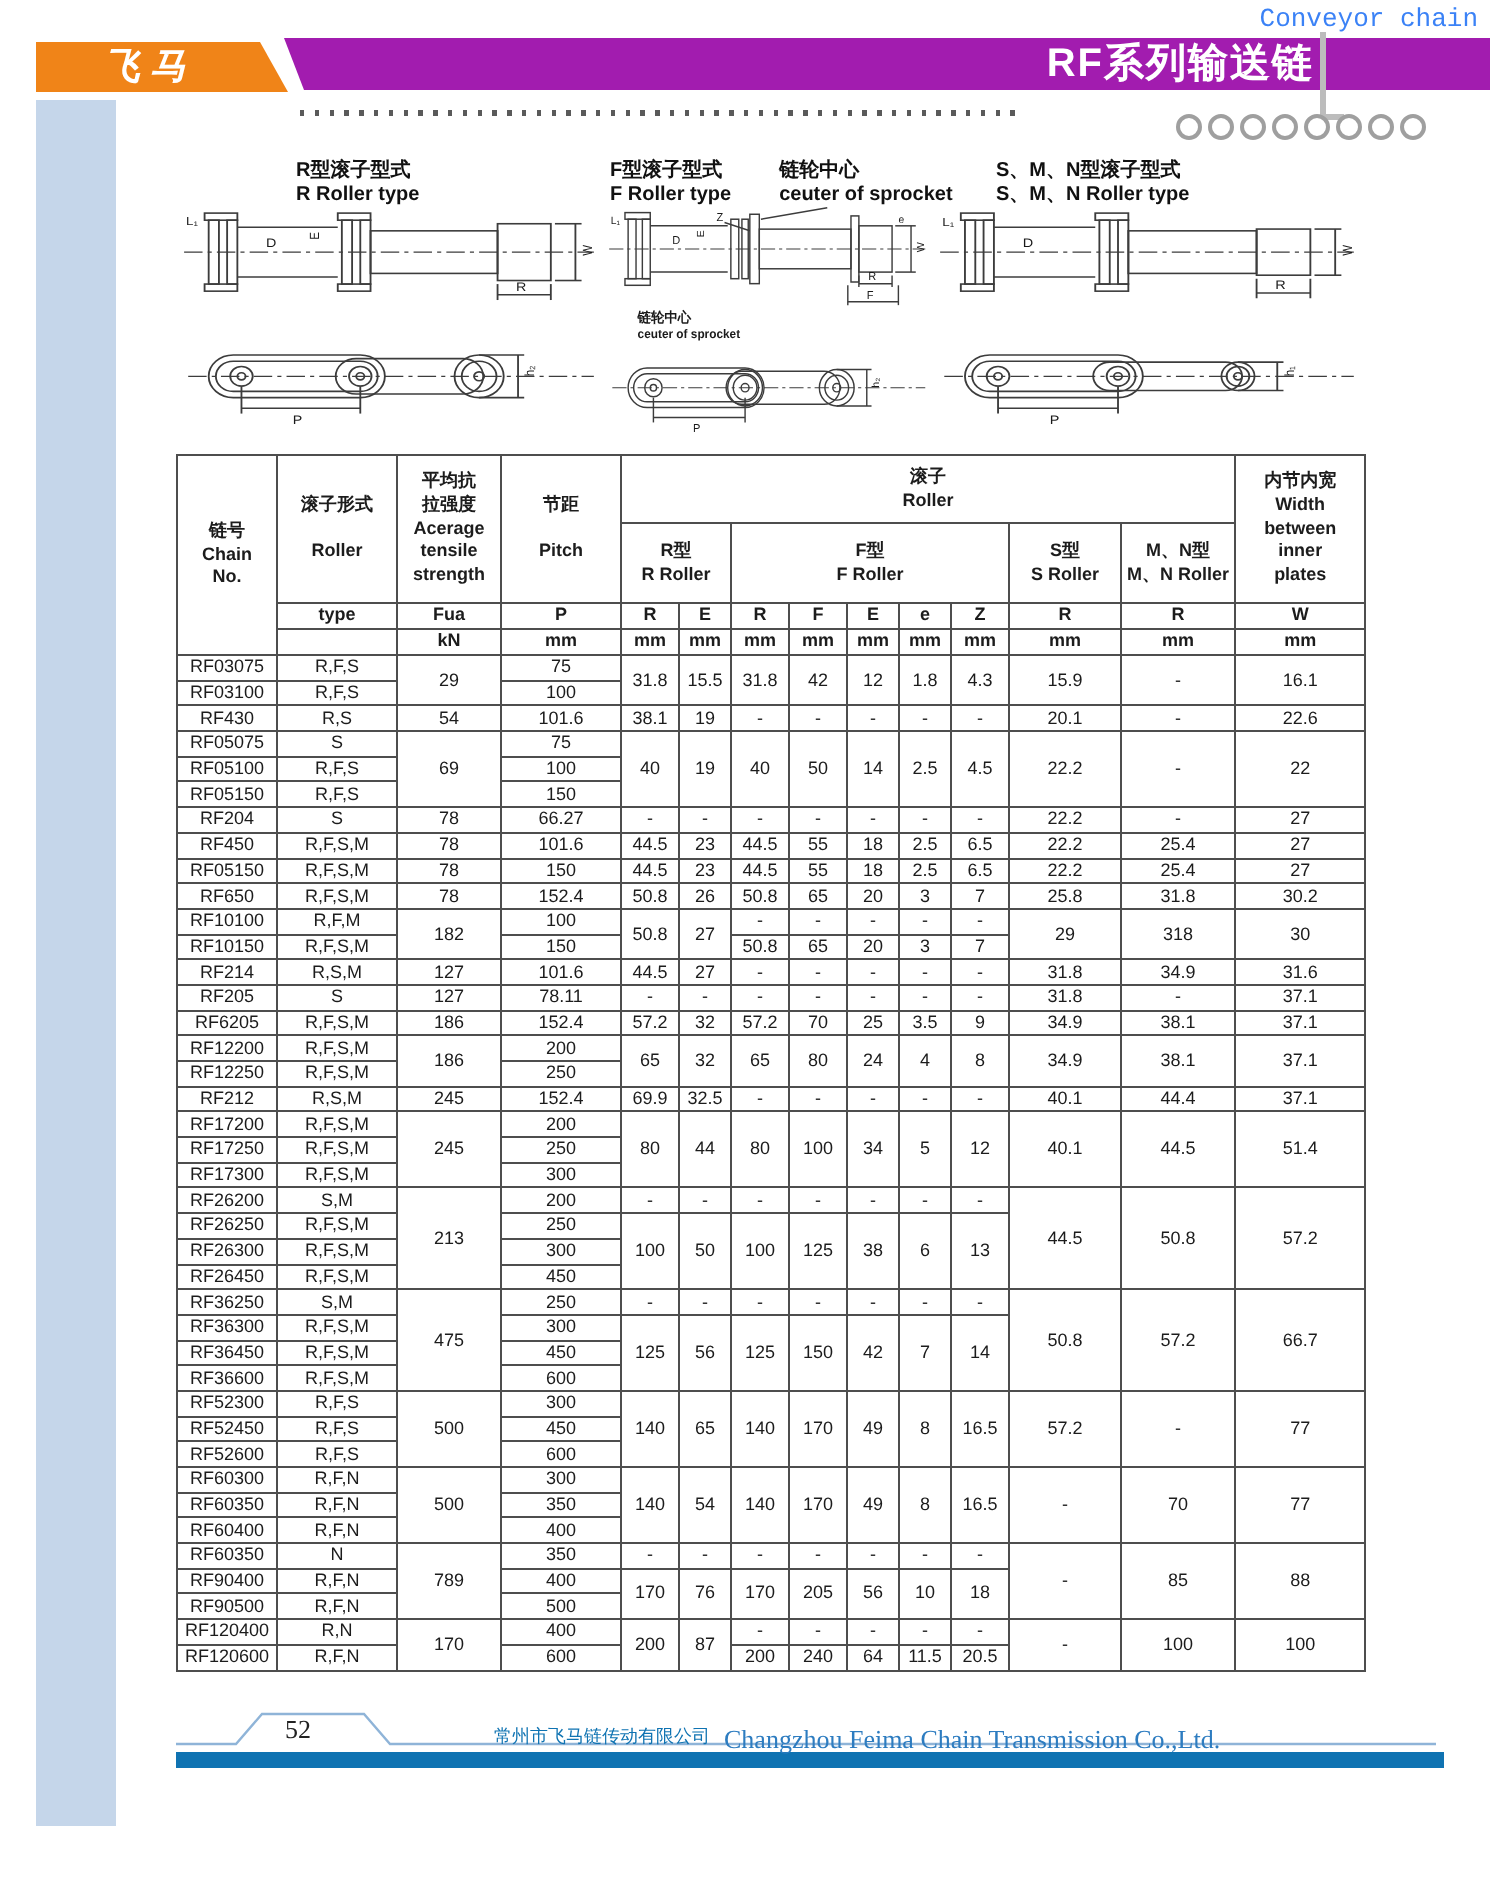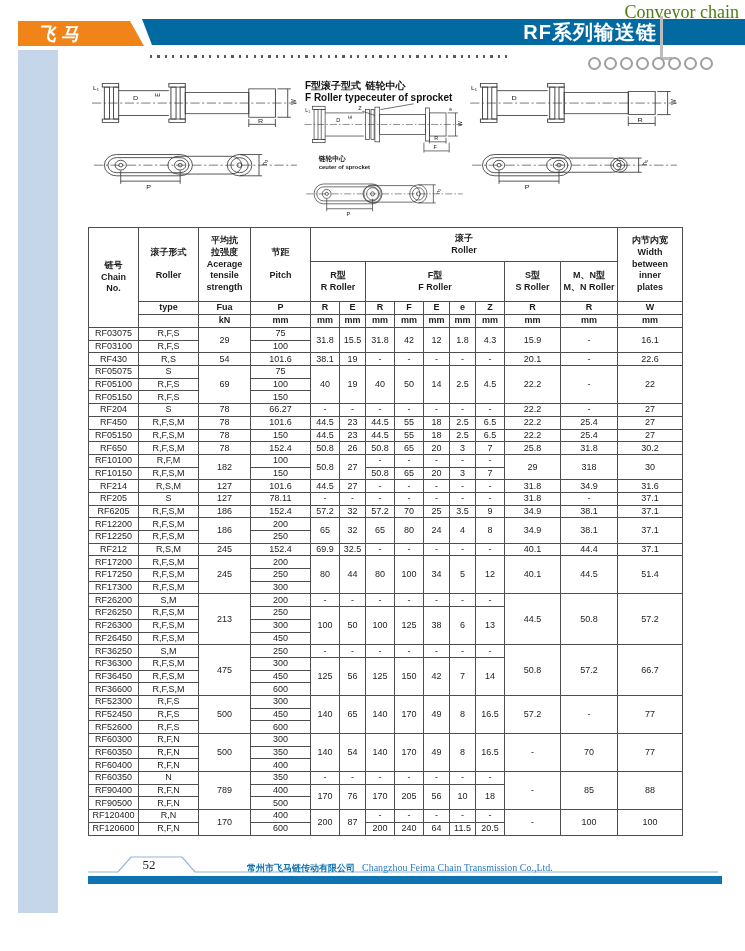--- a/index.html
+++ b/index.html
@@ -1,46 +1,46 @@
 <!DOCTYPE html>
 <html><head>
 <meta charset="utf-8">
 <style>
   html,body{margin:0;padding:0}
   body{width:745px;height:951px;position:relative;background:#fff;overflow:hidden;
        font-family:"Liberation Sans",sans-serif;color:#1c1c1c}
 
-  .corner{position:absolute;top:2px;right:6px;font-family:Liberation Serif, serif;
-          font-size:18px;color:#4d7c0f}
+  .corner{position:absolute;top:2px;right:6px;font-family:Liberation Mono, monospace;
+          font-size:13px;color:#3b82f6}
 
   .leftbar{position:absolute;left:18px;top:50px;width:40px;height:863px;background:#c5d6ea}
 
   .flag{position:absolute;left:18px;top:21px;width:126px;height:25px;background:#f08418;
         clip-path:polygon(0 0,112px 0,126px 100%,0 100%)}
   .flag .logo{color:#fff;font-family:"DejaVu Serif",serif;font-style:italic;font-weight:bold;
-        font-size:18px;line-height:25px;padding-left:20px;letter-spacing:5px}
-
-  .banner{position:absolute;left:142px;top:19px;width:603px;height:26px;background:#0369a1;
+        font-size:18px;line-height:25px;padding-left:34px;letter-spacing:5px}
+
+  .banner{position:absolute;left:142px;top:19px;width:603px;height:26px;background:#a21caf;
         clip-path:polygon(0 0,100% 0,100% 100%,10px 100%)}
   .banner .title{color:#fff;font-size:20px;font-weight:bold;line-height:26px;
         text-align:right;padding-right:88px;letter-spacing:1px}
 
   .bracket{position:absolute;left:660px;top:16px;width:9px;height:41px;
         border-left:3px solid #bcbcbc;border-bottom:3px solid #bcbcbc}
 
   .dots{position:absolute;left:150px;top:55px;width:362px;height:3px;
         background:repeating-linear-gradient(90deg,#5a5a5a 0 2.2px,transparent 2.2px 7.4px)}
 
   .circles{position:absolute;left:588px;top:57px;display:flex;gap:3px}
   .circles span{width:9px;height:9px;border:2px solid #9f9f9f;border-radius:50%;background:#fff}
 
   .diagram{position:absolute;top:80px}
   .diagram .t{font-size:10px;font-weight:bold;color:#111;line-height:1.15;white-space:nowrap}
   #d1{left:90px;width:210px}   #d1 .titles{padding-left:58px;height:23px}
-  #d2{left:303px;width:162px}  #d2 .titles{display:flex;gap:0;padding-left:2px;height:23px}
+  #d2{left:303px;width:162px}  #d2 .titles{display:flex;gap:24px;padding-left:2px;height:23px}
   #d3{left:468px;width:212px}  #d3 .titles{padding-left:30px;height:23px}
   .dw{display:block}
   .dw line,.dw rect,.dw circle{stroke:#3c3c3c;fill:none;stroke-width:.9}
   .dw .cl{stroke-dasharray:9 2.5 2 2.5;stroke-width:.7}
   .dw text{fill:#1a1a1a;font-size:7px;font-family:"Liberation Sans",sans-serif;font-weight:normal}
   .dw .rt{font-size:6.5px}
   .dw .cjk{font-weight:bold;font-size:8.5px}
   .dw .cjk2{font-weight:bold;font-size:7.5px}
 
   .tablewrap{position:absolute;left:88px;top:227px;width:594px}
@@ -48,22 +48,22 @@
   th,td{border:1px solid #4e4e4e;text-align:center;vertical-align:middle;padding:0;color:#1c1c1c}
   th{font-weight:bold;font-size:9px;white-space:pre-line;line-height:1.3;overflow:hidden}
   td{font-size:9px;line-height:1;overflow:hidden}
   tr.hr0{height:34px} tr.hr1{height:40px} tr.hr2{height:13px} tr.hr3{height:13px}
   tbody tr{height:12.7px}
 
   .pnum-svg{position:absolute;left:88px;top:854px}
   .pnum-svg path{stroke:#8fb4d8;fill:none;stroke-width:1.2}
   .pnum-svg text{fill:#222;font-family:"Liberation Serif",serif;font-size:13px}
   .fbar{position:absolute;left:88px;top:876px;width:634px;height:8px;background:#0f73b2}
-  .fcn{position:absolute;left:247px;top:862px;font-size:9px;font-weight:bold;color:#0f73b2}
-  .fen{position:absolute;left:362px;top:862px;font-size:10px;color:#2d7cc0;
+  .fcn{position:absolute;left:247px;top:862px;font-size:9px;font-weight:normal;color:#0f73b2}
+  .fen{position:absolute;left:362px;top:862px;font-size:13px;color:#2d7cc0;
        font-family:"Liberation Serif",serif}
 </style>
 </head>
 <body>
 
 <div class="corner">Conveyor chain</div>
 <div class="leftbar"></div>
 
 <div class="flag">
   <div class="logo">飞马</div>
@@ -78,20 +78,26 @@
     <span></span>
     <span></span>
     <span></span>
     <span></span>
     <span></span>
     <span></span>
     <span></span>
 </div>
 
 <div class="diagram" id="d1">
+  <div class="titles">
+    <div class="t">
+      <div>R型滚子型式</div>
+      <div>R Roller type</div>
+    </div>
+  </div>
   <svg class="dw" viewBox="0 0 205 124" width="100%" height="110" preserveAspectRatio="none">
     <line class="cl" x1="2" y1="26" x2="202" y2="26"></line>
     <rect x="12" y="4" width="16" height="4"></rect>
       <rect x="12" y="44" width="16" height="4"></rect>
     <rect x="14" y="8" width="5" height="36"></rect>
       <rect x="23" y="8" width="5" height="36"></rect>
     <text class="rt" x="3" y="11">L₁</text>
     <line x1="28" y1="12" x2="77" y2="12"></line>
       <line x1="28" y1="40" x2="77" y2="40"></line>
     <text x="42" y="23">D</text>
@@ -195,20 +201,26 @@
     <line x1="30" y1="128" x2="88" y2="128"></line>
     <text x="55" y="137">P</text>
     <line x1="146" y1="99" x2="168" y2="99"></line>
       <line x1="146" y1="121" x2="168" y2="121"></line>
     <line x1="165" y1="99" x2="165" y2="121"></line>
     <text class="rt" transform="rotate(-90 173 110)" x="173" y="110">h₂</text>
   </svg>
 </div>
 
 <div class="diagram" id="d3">
+  <div class="titles">
+    <div class="t">
+      <div>S、M、N型滚子型式</div>
+      <div>S、M、N Roller type</div>
+    </div>
+  </div>
   <svg class="dw" viewBox="0 0 205 124" width="100%" height="110" preserveAspectRatio="none">
     <line class="cl" x1="2" y1="26" x2="202" y2="26"></line>
     <rect x="12" y="4" width="16" height="4"></rect>
       <rect x="12" y="44" width="16" height="4"></rect>
     <rect x="14" y="8" width="5" height="36"></rect>
       <rect x="23" y="8" width="5" height="36"></rect>
     <text class="rt" x="3" y="11">L₁</text>
     <line x1="28" y1="12" x2="77" y2="12"></line>
       <line x1="28" y1="40" x2="77" y2="40"></line>
     <text x="42" y="23">D</text>

